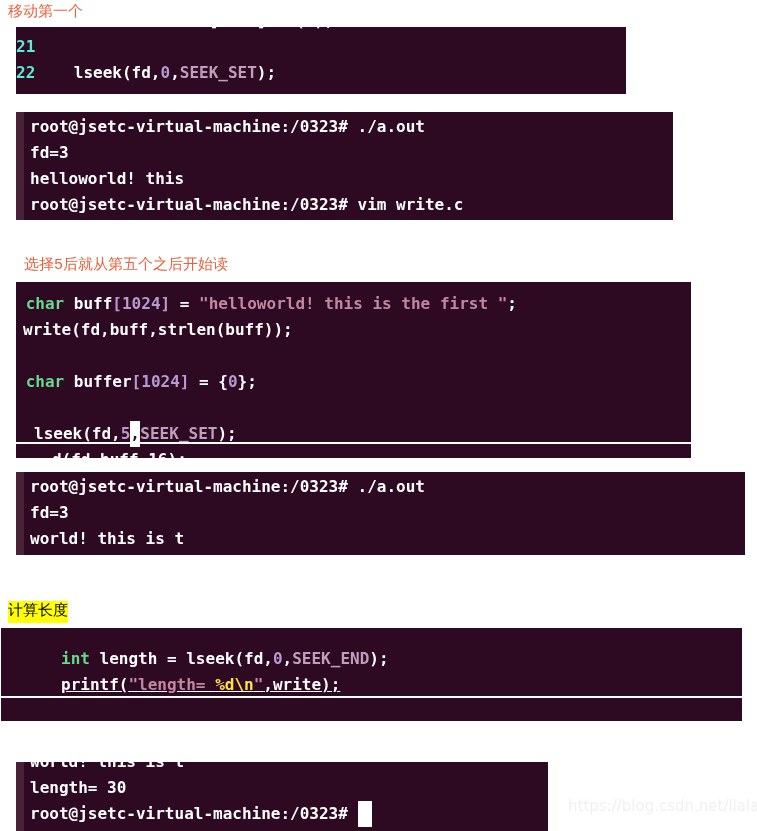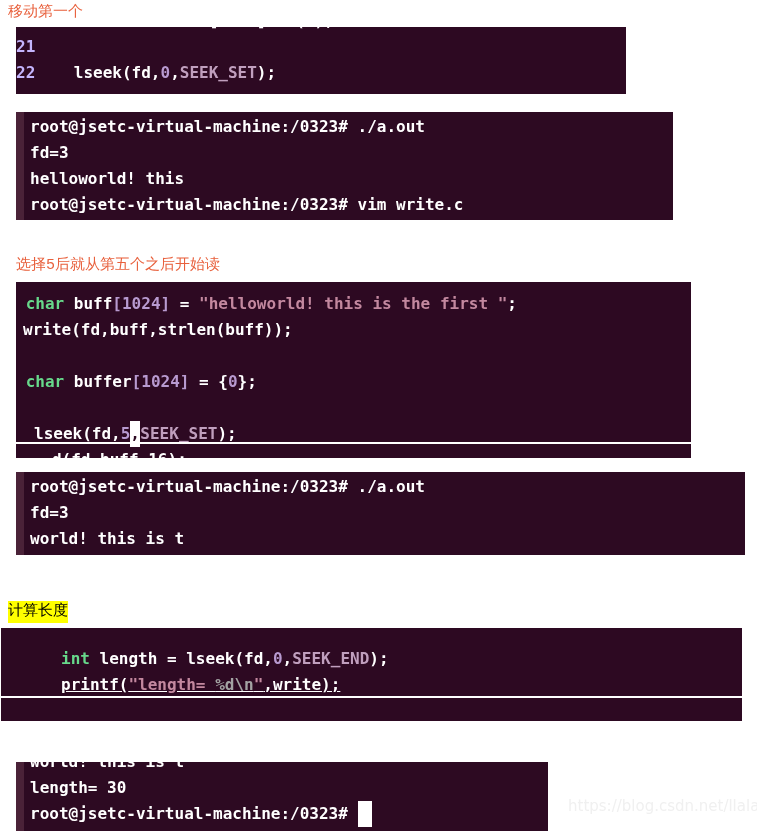--- a/index.html
+++ b/index.html
@@ -53,23 +53,23 @@
   .line {
     white-space: pre;
     height: 26px;
   }
 
   
   .kw      { color: #67d98b; }            
   .num     { color: #b89ad0; }            
   .macro   { color: #c09fbe; }            
   .str     { color: #c3889f; }            
-  .lineno  { color: #c4b5fd; }            
+  .lineno  { color: #5eead4; }            
   .plain   { color: #ffffff; }
-  .esc     { color: #a3a3a3; }
+  .esc     { color: #fde047; }
 
   .underline-row { text-decoration: underline; }
 
   
   .hrule {
     position: absolute;
     left: 0;
     height: 2px;
     background: #ffffff;
   }
@@ -107,21 +107,21 @@
 <div class="block term" style="left:16px; top:112px; width:657px; height:108px;">
   <div class="gutter"></div>
   <div class="lines" style="top:2px; padding-left:14px;">
     <div class="line plain">root@jsetc-virtual-machine:/0323# ./a.out</div>
     <div class="line plain">fd=3</div>
     <div class="line plain">helloworld! this</div>
     <div class="line plain">root@jsetc-virtual-machine:/0323# vim write.c</div>
   </div>
 </div>
 
-<div class="caption caption-red" style="left:16px; top:256px;">选择5后就从第五个之后开始读</div>
+<div class="caption caption-red" style="left:24px; top:256px;">选择5后就从第五个之后开始读</div>
 
 <div class="block" style="left:16px; top:282px; width:675px; height:176px;">
   <div class="lines" style="top:-17px;">
     <div class="line plain">   </div>
 
     <div class="line"><span class="plain"> </span><span class="kw">char</span><span class="plain"> buff</span><span class="num">[</span><span class="num">1024</span><span class="num">]</span><span class="plain"> = </span><span class="str">"helloworld! this is the first "</span><span class="plain">;</span></div>
 
     <div class="line plain" style="padding-left:7px;">write(fd,buff,strlen(buff));</div>
 
     <div class="line plain"></div>

